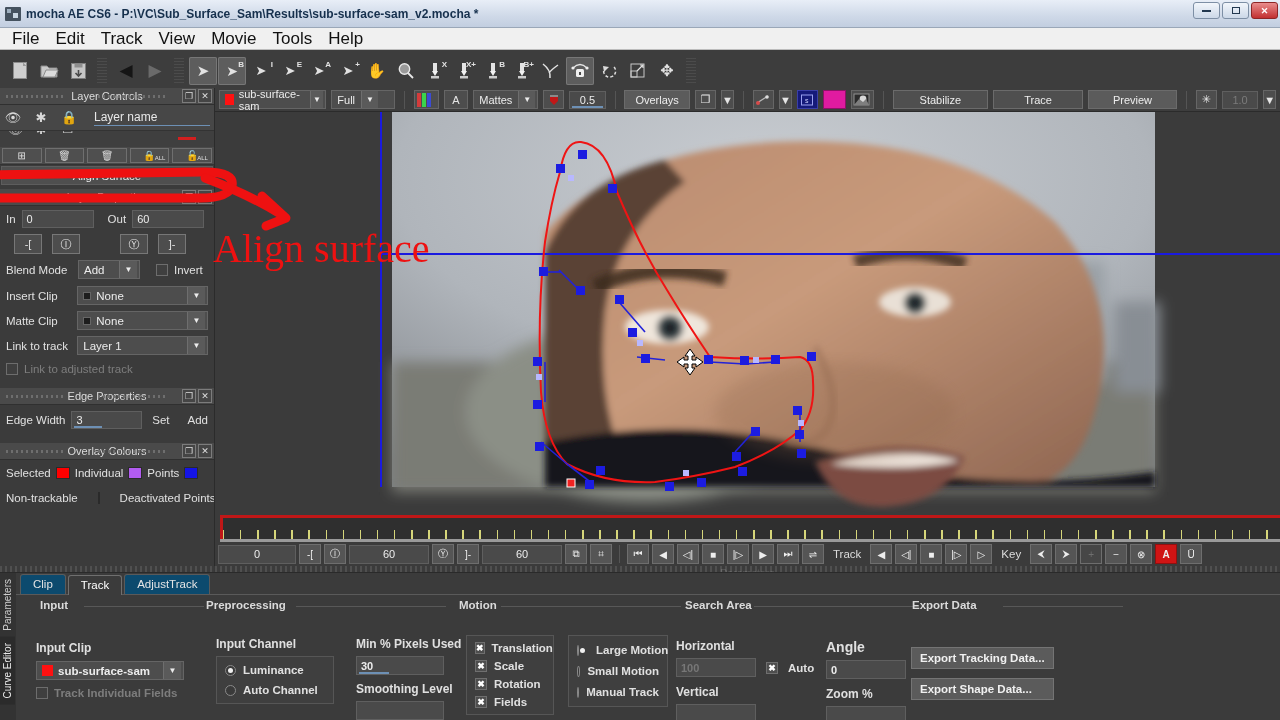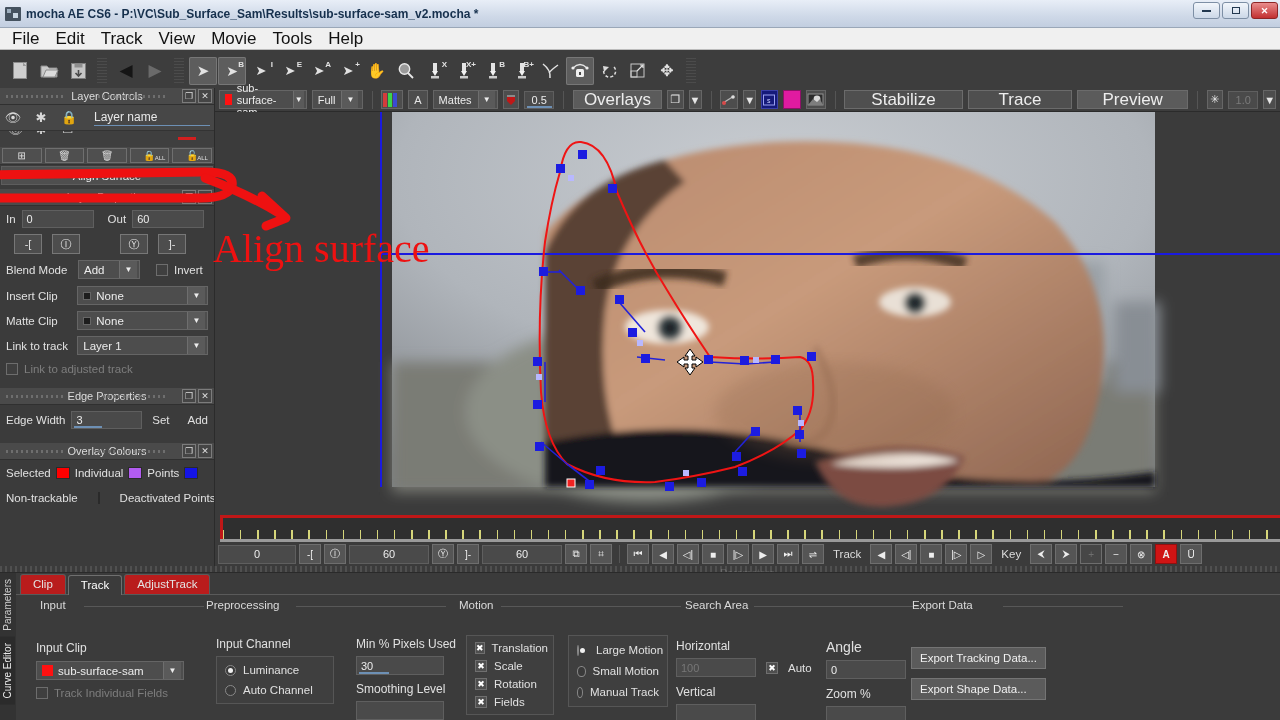--- a/index.html
+++ b/index.html
@@ -141,21 +141,21 @@
     display:flex; align-items:center; gap:5px; padding:0 4px;
   }
   .vsel{
     height:19px; background:#4d4d4d;border:1px solid #656565;
     display:flex;align-items:center;padding:0 2px 0 5px;font-size:11px;color:#ececec;
   }
   .vsel .arw{width:17px;height:17px;background:#5a5a5a;border-left:1px solid #6e6e6e;
     display:flex;align-items:center;justify-content:center;font-size:8px;margin-left:6px;}
   .vbtn{
     height:19px; padding:0 10px; background:#4f4f4f; border:1px solid #6b6b6b;
-    display:flex;align-items:center;font-size:17px;color:#ededed;
+    display:flex;align-items:center;font-size:11px;color:#ededed;
   }
   .vbtn.lite{background:#5b5b5b;}
   .iconbtn{
     width:24px;height:19px;background:#4d4d4d;border:1px solid #666;
     display:flex;align-items:center;justify-content:center;font-size:11px;color:#e5e5e5;
   }
   .vsep{width:1px;height:18px;background:#555;margin:0 4px;}
   #viewer{
     position:absolute; left:215px; right:0; top:24px; bottom:148px;
     background:#3b3b3b; overflow:hidden;
@@ -211,25 +211,25 @@
     font-size:10px;color:#cfcfcf; padding:6px 2px; text-align:center;
   }
   .vtab.on{background:#2b2b2b;color:#eaeaea;}
   #tabrow{
     position:absolute;left:16px;top:0;right:0;height:22px;
     display:flex;align-items:flex-end;gap:2px;padding-left:4px;
     border-bottom:1px solid #5a5a5a;
   }
   .ptab{
     padding:3px 12px 4px 12px; font-size:11.5px; color:#e4e4e4;
-    background:#b91c1c; border:1px solid #5a5a5a; border-bottom:none;
+    background:#0c4a6e; border:1px solid #5a5a5a; border-bottom:none;
     border-radius:3px 3px 0 0;
   }
   .ptab.on{ background:#3b3b3b; color:#fff; border-color:#6f6f6f; position:relative; top:1px;}
-  #panelbody{ position:absolute;left:16px;right:0;top:22px;bottom:0;}
+  #panelbody{ position:absolute;left:16px;right:0;top:22px;bottom:0;font-weight:bold;}
   .grouphdr{
     position:absolute; font-size:11.5px; color:#dadada; white-space:nowrap;
   }
   .groupline{position:absolute;height:1px;background:#585858;}
   .radio{width:11px;height:11px;border-radius:50%;border:1px solid #8a8a8a;background:#3a3a3a;
     display:inline-block;position:relative;}
   .radio.on::after{content:"";position:absolute;left:2px;top:2px;width:5px;height:5px;
     border-radius:50%;background:#f0f0f0;}
   .xchk{width:12px;height:12px;background:#4e4e4e;border:1px solid #6f6f6f;
     display:inline-flex;align-items:center;justify-content:center;font-size:9px;color:#fff;}

